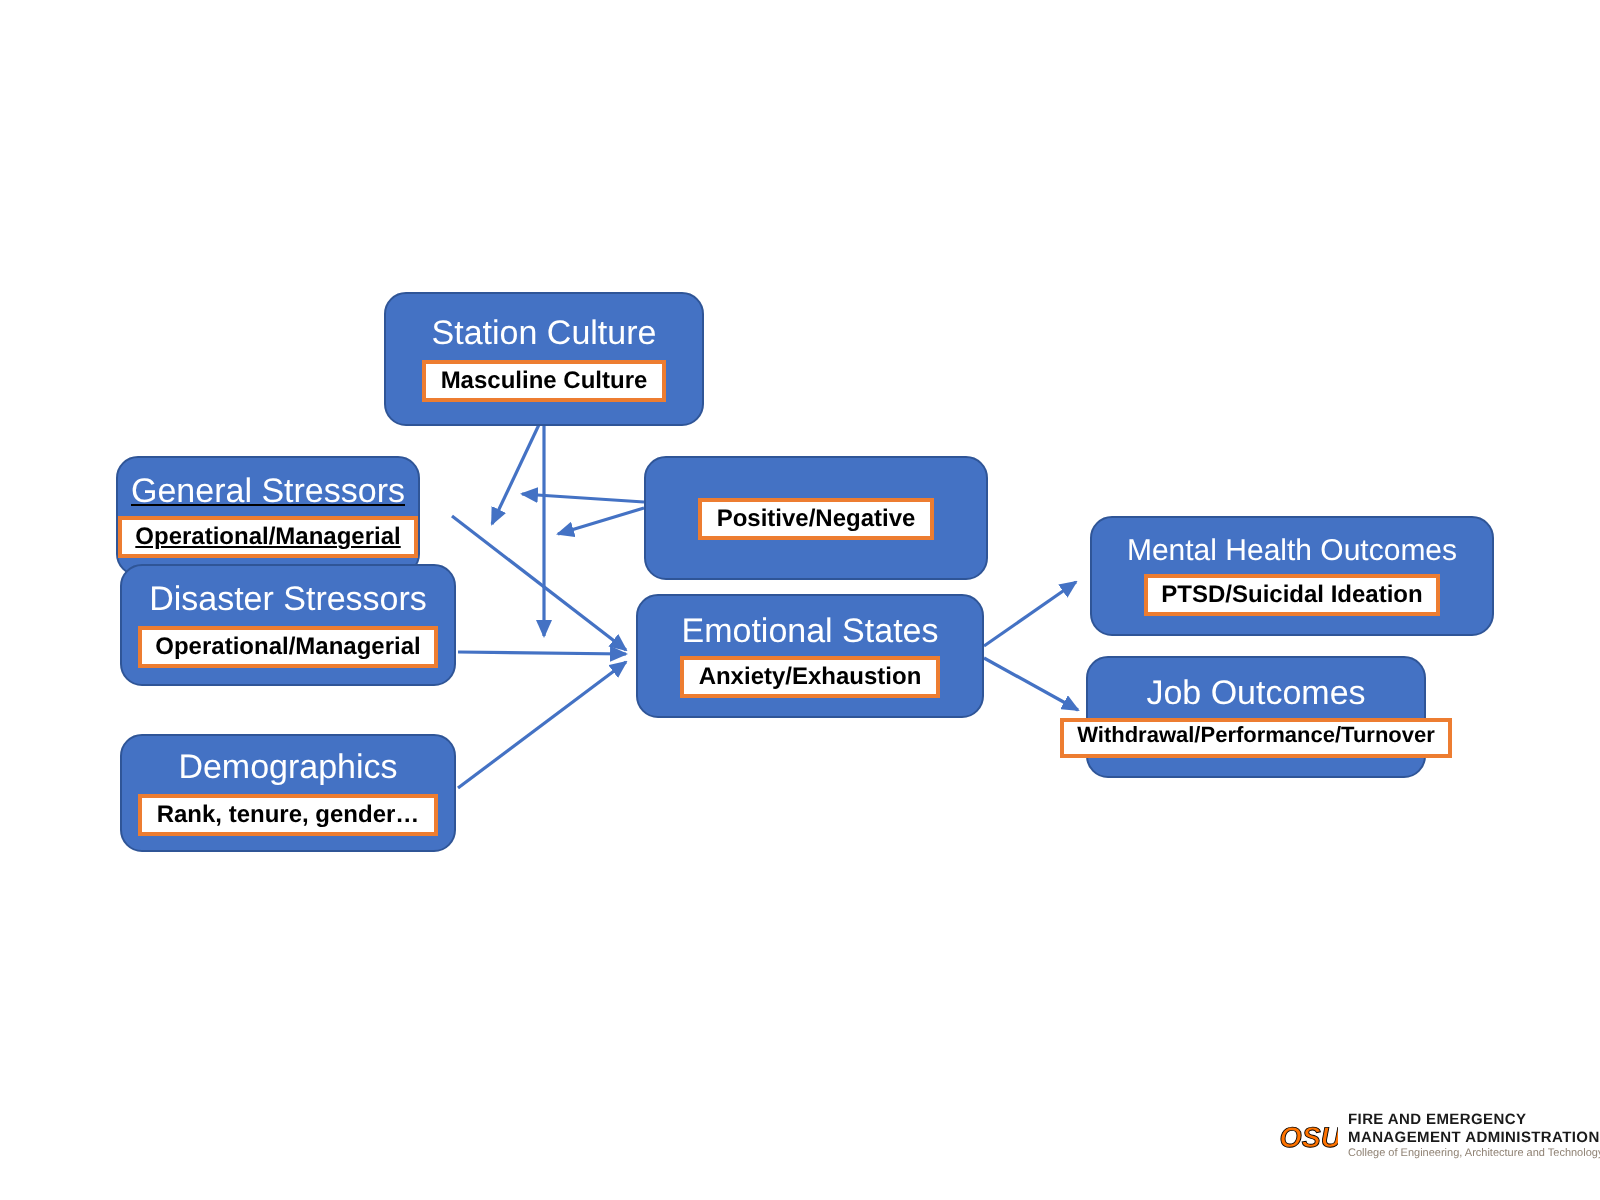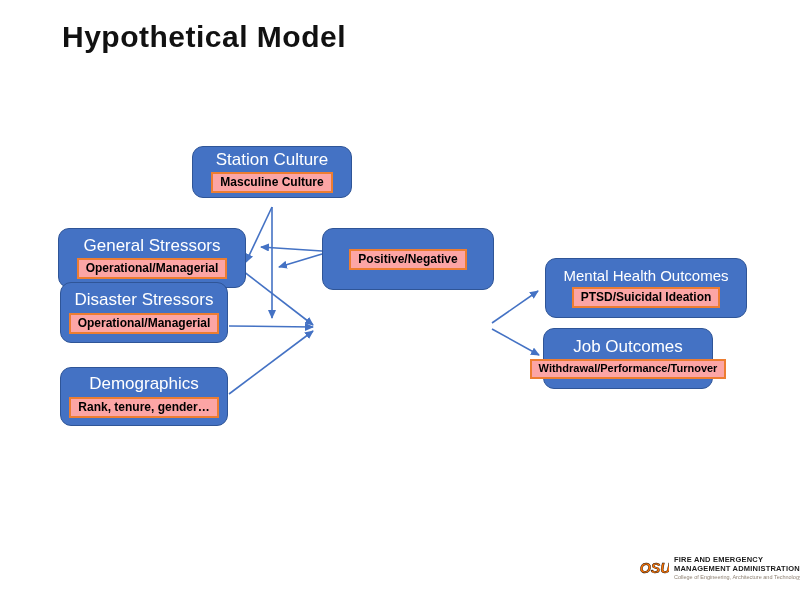--- a/index.html
+++ b/index.html
@@ -16,26 +16,26 @@
   #connectors { position:absolute; left:0; top:0; width:800px; height:600px; }
   #connectors line { stroke:#4472C4; stroke-width:1.6; }
   
   .node {
     position:absolute; background:#4472C4; border:1.5px solid #2F5597;
     border-radius:11px; display:flex; flex-direction:column;
     align-items:center; justify-content:center; gap:3px; padding:4px 6px;
   }
   .node-title { color:#ffffff; font-size:17px; line-height:1.1; white-space:nowrap; }
   .node-sub {
-    background:#fca5a5; border:2px solid #ED7D31; color:#000000;
+    background:#ffffff; border:2px solid #ED7D31; color:#000000;
     font-size:12px; font-weight:bold; line-height:1.25; padding:1px 7px;
     white-space:nowrap;
   }
-  .pos-station      { left:192px; top:146px; width:160px; height:52px; }
-  .pos-general      { left:58px;  top:228px; width:188px; height:60px; }
+  .pos-station      { left:192px; top:146px; width:160px; height:67px; }
+  .pos-general      { left:58px;  top:228px; width:152px; height:60px;text-decoration:underline; }
   .pos-coping       { left:322px; top:228px; width:172px; height:62px; }
   .pos-disaster     { left:60px;  top:282px; width:168px; height:61px; }
   .pos-emotional    { left:318px; top:297px; width:174px; height:62px; }
   .pos-demographics { left:60px;  top:367px; width:168px; height:59px; }
   .pos-mho          { left:545px; top:258px; width:202px; height:60px; }
   .pos-job          { left:543px; top:328px; width:170px; height:61px; }
   .pos-mho .node-title { font-size:15px; }
   .pos-job .node-sub   { font-size:11px; }
   
   #footer {
@@ -49,21 +49,20 @@
   }
   #footer .brand-tagline {
     font-size:5.5px; color:#8f8274; margin-top:1px; white-space:nowrap;
   }
 </style>
 </head>
 <body>
 
 <div id="slide">
 
-  <div id="title">Hypothetical Model</div>
 
   <svg id="connectors" viewBox="0 0 800 600" xmlns="http://www.w3.org/2000/svg">
     <defs>
       <marker id="arrow" markerWidth="9" markerHeight="8" refX="8" refY="4" orient="auto" markerUnits="userSpaceOnUse">
         <path d="M0,0 L9,4 L0,8 z" fill="#4472C4"></path>
       </marker>
     </defs>
     <line x1="272" y1="207" x2="272" y2="318" marker-end="url(#arrow)"></line>
     <line x1="272" y1="207" x2="246" y2="262" marker-end="url(#arrow)"></line>
     <line x1="322" y1="251" x2="261" y2="247" marker-end="url(#arrow)"></line>
@@ -87,20 +86,24 @@
 
   <div class="node pos-coping">
     <div class="node-sub">Positive/Negative</div>
   </div>
 
   <div class="node pos-disaster">
     <div class="node-title">Disaster Stressors</div>
     <div class="node-sub">Operational/Managerial</div>
   </div>
 
+  <div class="node pos-emotional">
+    <div class="node-title">Emotional States</div>
+    <div class="node-sub">Anxiety/Exhaustion</div>
+  </div>
 
   <div class="node pos-demographics">
     <div class="node-title">Demographics</div>
     <div class="node-sub">Rank, tenure, gender…</div>
   </div>
 
   <div class="node pos-mho">
     <div class="node-title">Mental Health Outcomes</div>
     <div class="node-sub">PTSD/Suicidal Ideation</div>
   </div>

